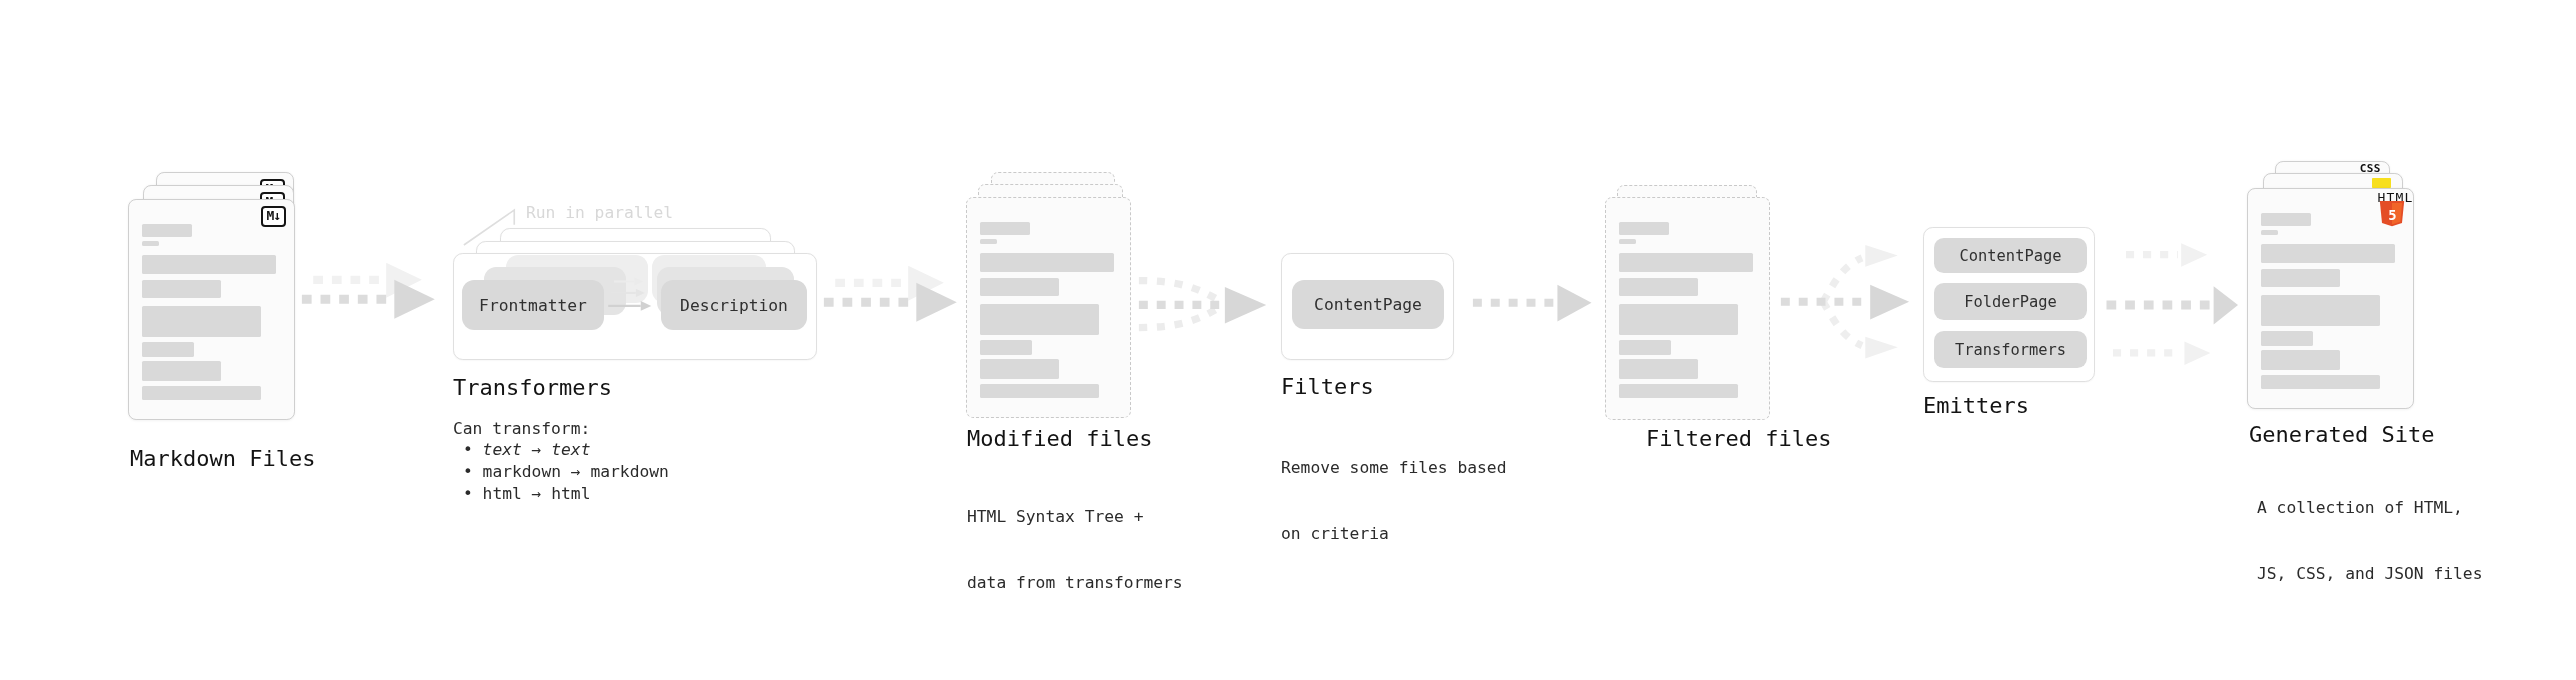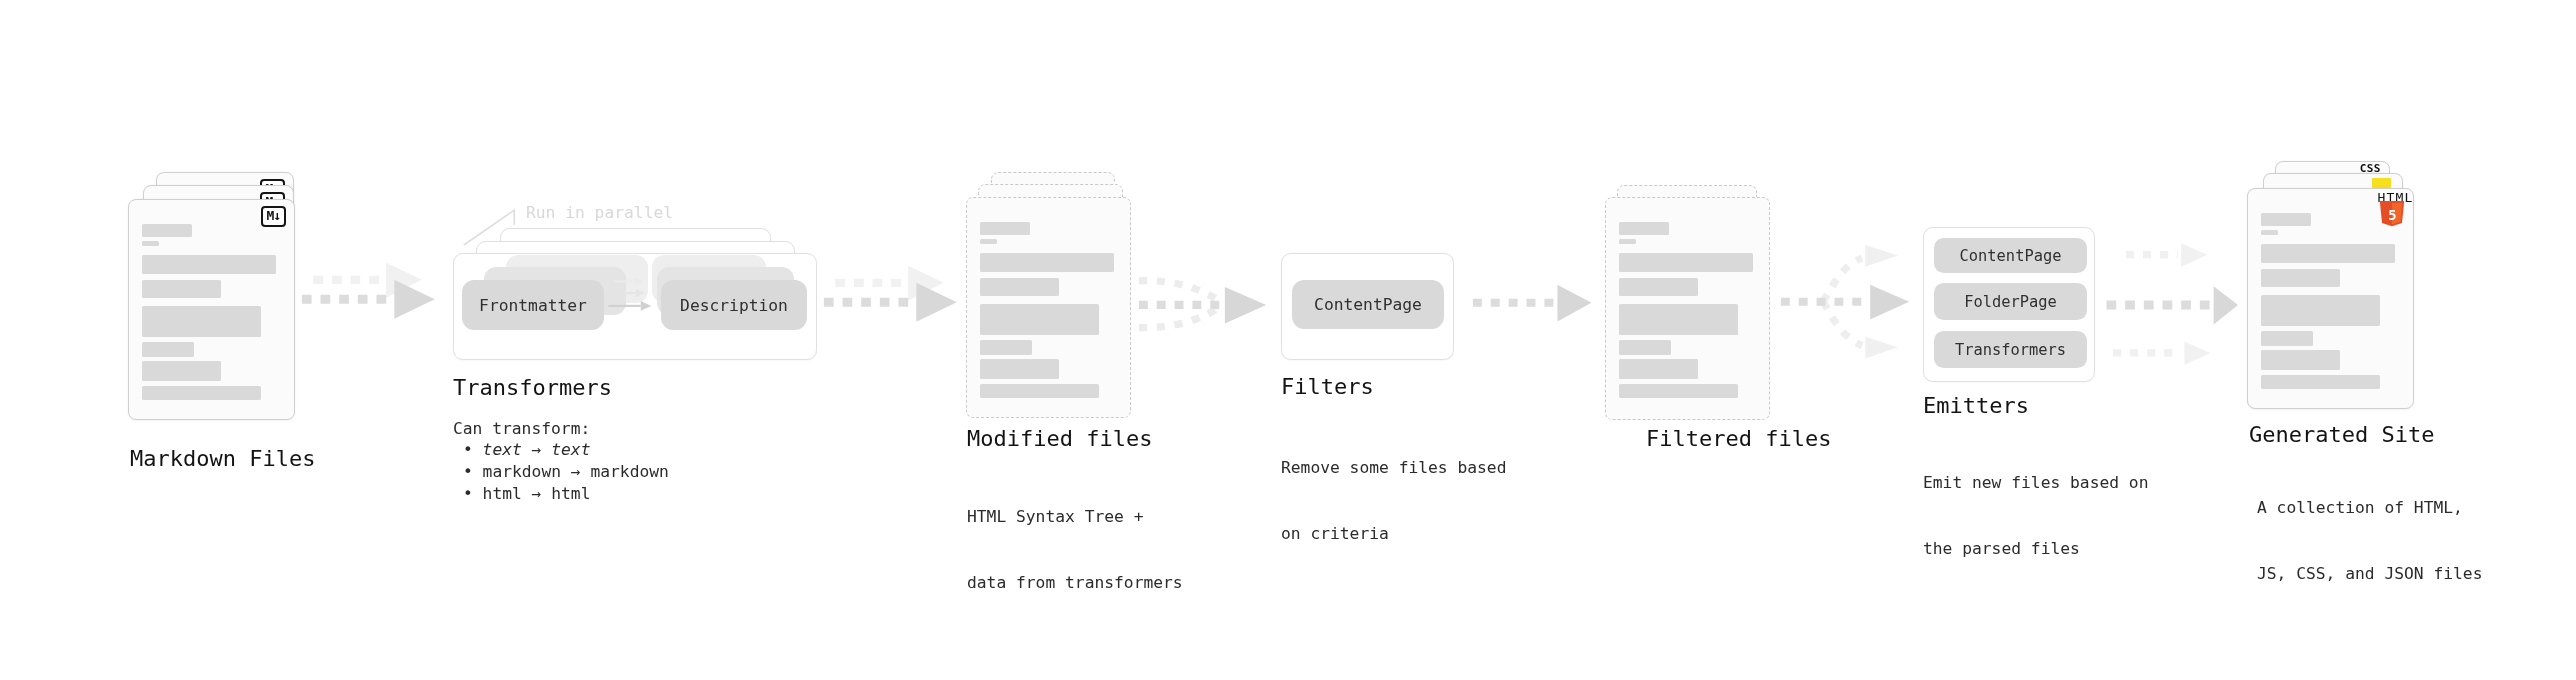--- a/index.html
+++ b/index.html
@@ -177,24 +177,20 @@
     <polygon points="110,119 150,132 110,146" fill="#f0f0f0"></polygon>
     <line x1="6" y1="76" x2="112" y2="76" stroke="#dcdcdc" stroke-width="10" stroke-dasharray="11 11"></line>
     <polygon points="116,55 164,76 116,98" fill="#d7d7d7"></polygon>
   </svg>
 
   <div class="panel" style="left:1923px;top:227px;width:172px;height:155px;"></div>
   <div class="pill small" style="left:1934px;top:238px;width:153px;height:35px;">ContentPage</div>
   <div class="pill small" style="left:1934px;top:283px;width:153px;height:37px;">FolderPage</div>
   <div class="pill small" style="left:1934px;top:331px;width:153px;height:37px;">Transformers</div>
   <div class="title" style="left:1923px;top:394px;">Emitters</div>
-  <div class="body" style="left:1923px;top:428px;">
-    <div>Emit new files based on</div>
-    <div>the parsed files</div>
-  </div>
 
   <svg class="arrow" style="left:2103px;top:236px;" width="145" height="138" viewBox="0 0 178 170">
     <line x1="28" y1="23" x2="92" y2="23" stroke="#f0f0f0" stroke-width="9" stroke-dasharray="10 11"></line>
     <polygon points="96,9 128,23 96,38" fill="#f1f1f1"></polygon>
     <line x1="4" y1="85" x2="132" y2="85" stroke="#dcdcdc" stroke-width="11" stroke-dasharray="12 11"></line>
     <polygon points="136,62 166,85 136,109" fill="#d8d8d8"></polygon>
     <line x1="12" y1="144" x2="96" y2="144" stroke="#f0f0f0" stroke-width="9" stroke-dasharray="10 11"></line>
     <polygon points="100,130 132,144 100,159" fill="#f1f1f1"></polygon>
   </svg>
 

